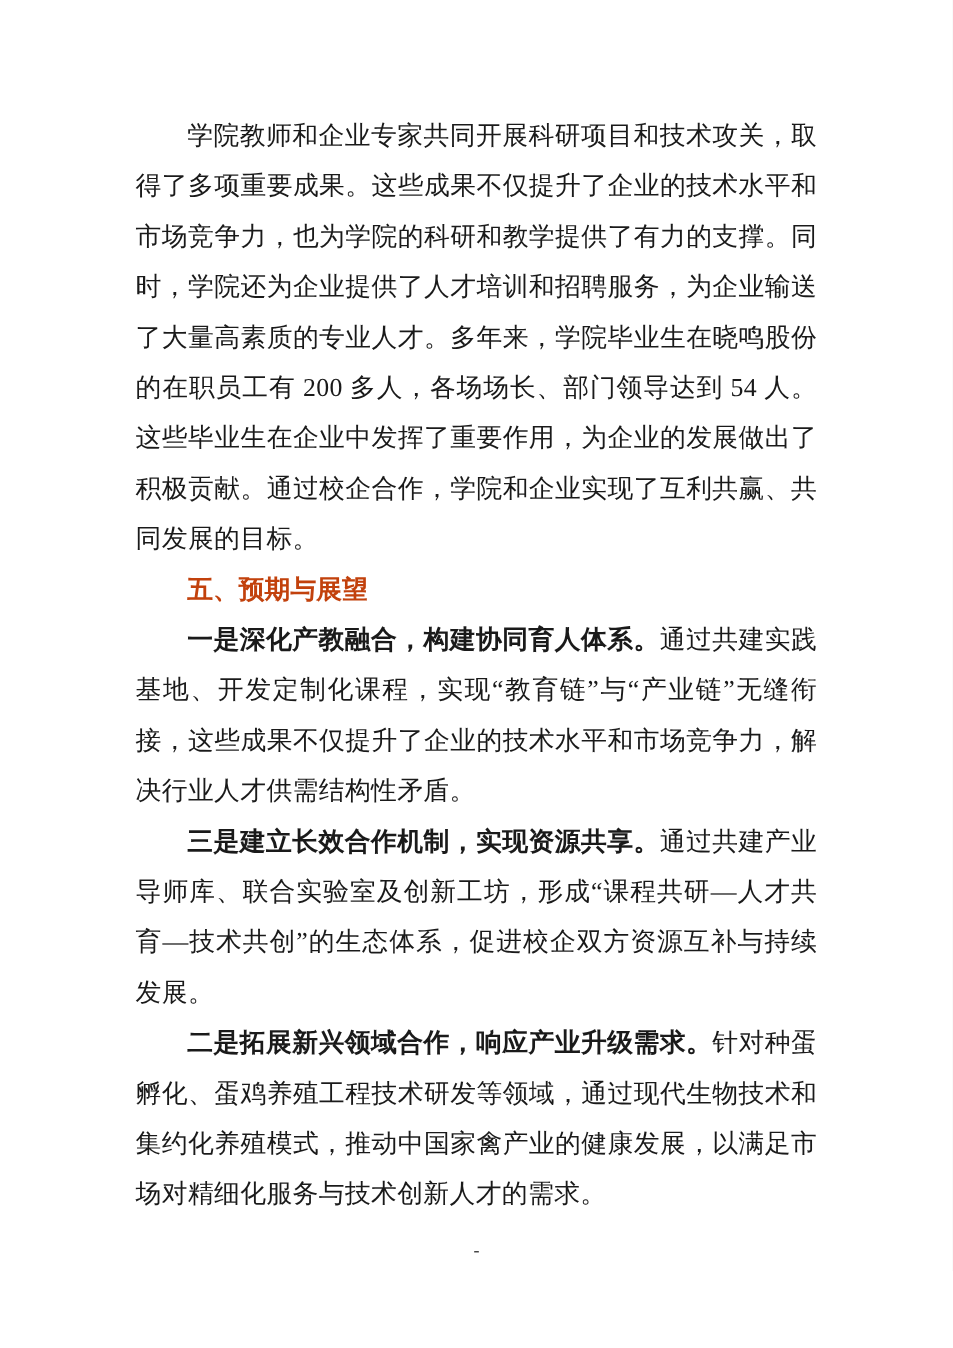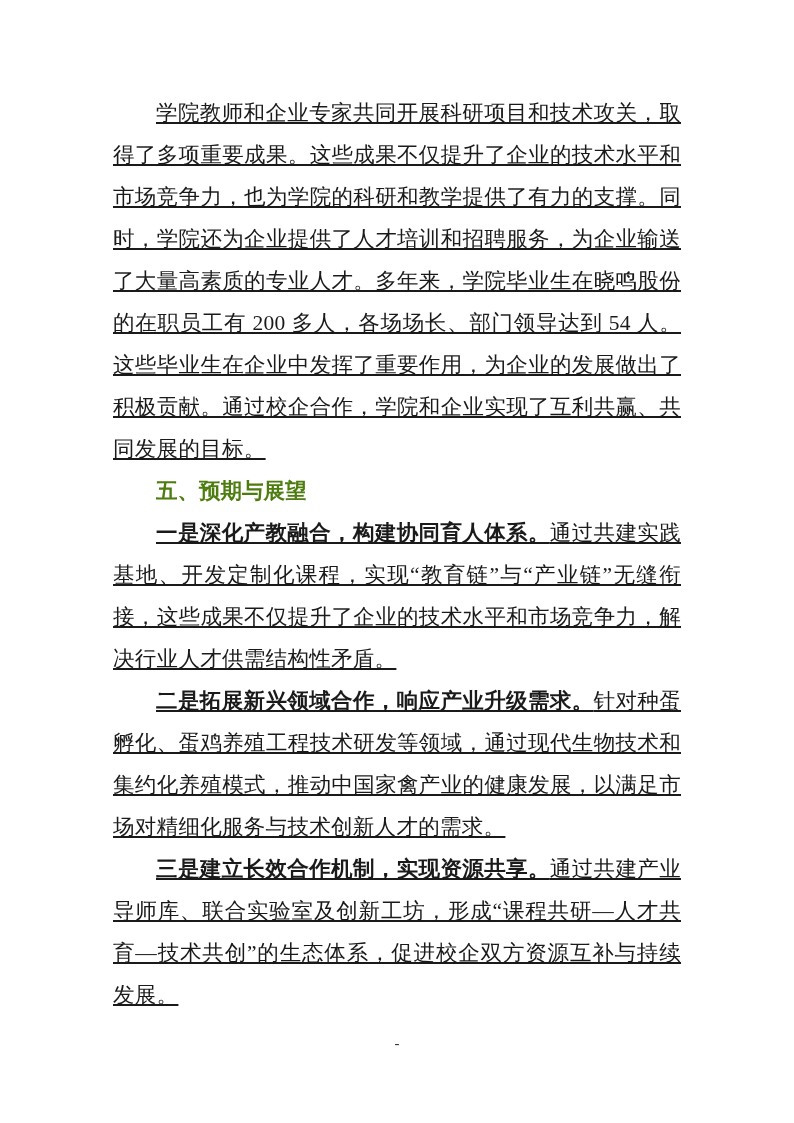--- a/index.html
+++ b/index.html
@@ -26,29 +26,28 @@
     width: 568px;
   }
   .para {
     font-size: 21.5px;
     line-height: 42px;
     color: #1a1a1a;
     text-align: justify;
     text-justify: inter-ideograph;
     margin: 0;
     letter-spacing: 0.3px;
-    text-decoration: underline;
   }
   .indent {
     text-indent: 2em;
   }
   .heading {
     font-size: 21.5px;
     line-height: 42px;
-    color: #4d7c0f;
+    color: #c2410c;
     margin: 0;
     text-indent: 2em;
     font-weight: bold;
   }
   .lead {
     font-weight: bold;
     margin-top: 28px;
   }
   .footer {
     position: absolute;
@@ -65,20 +64,20 @@
 
 <div class="page">
   <div class="content">
 
     <p class="para indent">学院教师和企业专家共同开展科研项目和技术攻关，取得了多项重要成果。这些成果不仅提升了企业的技术水平和市场竞争力，也为学院的科研和教学提供了有力的支撑。同时，学院还为企业提供了人才培训和招聘服务，为企业输送了大量高素质的专业人才。多年来，学院毕业生在晓鸣股份的在职员工有 200 多人，各场场长、部门领导达到 54 人。这些毕业生在企业中发挥了重要作用，为企业的发展做出了积极贡献。通过校企合作，学院和企业实现了互利共赢、共同发展的目标。</p>
 
     <p class="heading">五、预期与展望</p>
 
     <p class="para indent"><span class="lead">一是深化产教融合，构建协同育人体系。</span><span>通过共建实践基地、开发定制化课程，实现“教育链”与“产业链”无缝衔接，这些成果不仅提升了企业的技术水平和市场竞争力，解决行业人才供需结构性矛盾。</span></p>
 
+    <p class="para indent"><span class="lead">三是建立长效合作机制，实现资源共享。</span><span>通过共建产业导师库、联合实验室及创新工坊，形成“课程共研—人才共育—技术共创”的生态体系，促进校企双方资源互补与持续发展。</span></p>
+
     <p class="para indent"><span class="lead">二是拓展新兴领域合作，响应产业升级需求。</span><span>针对种蛋孵化、蛋鸡养殖工程技术研发等领域，通过现代生物技术和集约化养殖模式，推动中国家禽产业的健康发展，以满足市场对精细化服务与技术创新人才的需求。</span></p>
-
-    <p class="para indent"><span class="lead">三是建立长效合作机制，实现资源共享。</span><span>通过共建产业导师库、联合实验室及创新工坊，形成“课程共研—人才共育—技术共创”的生态体系，促进校企双方资源互补与持续发展。</span></p>
 
   </div>
 
   <div class="footer">-</div>
 </div>
 
 </body></html>

